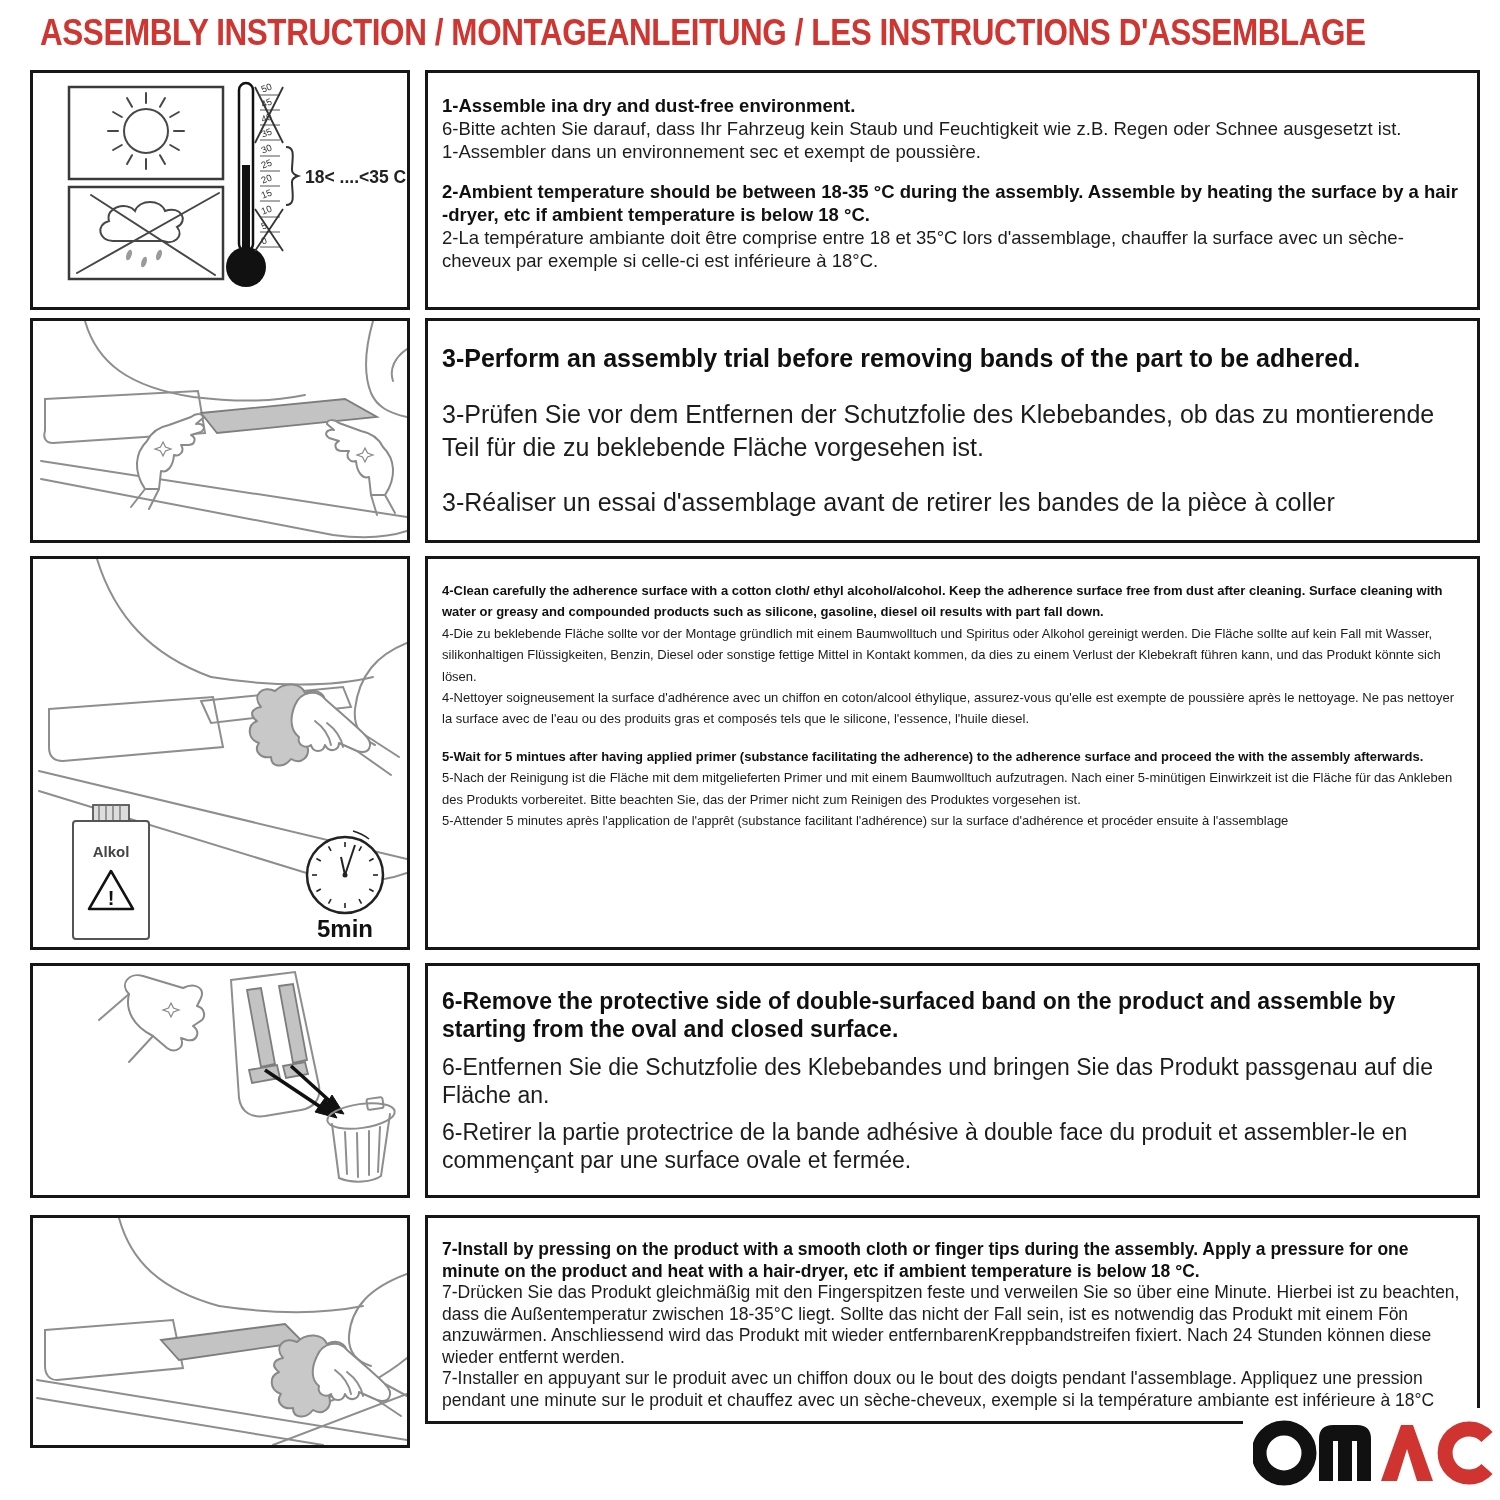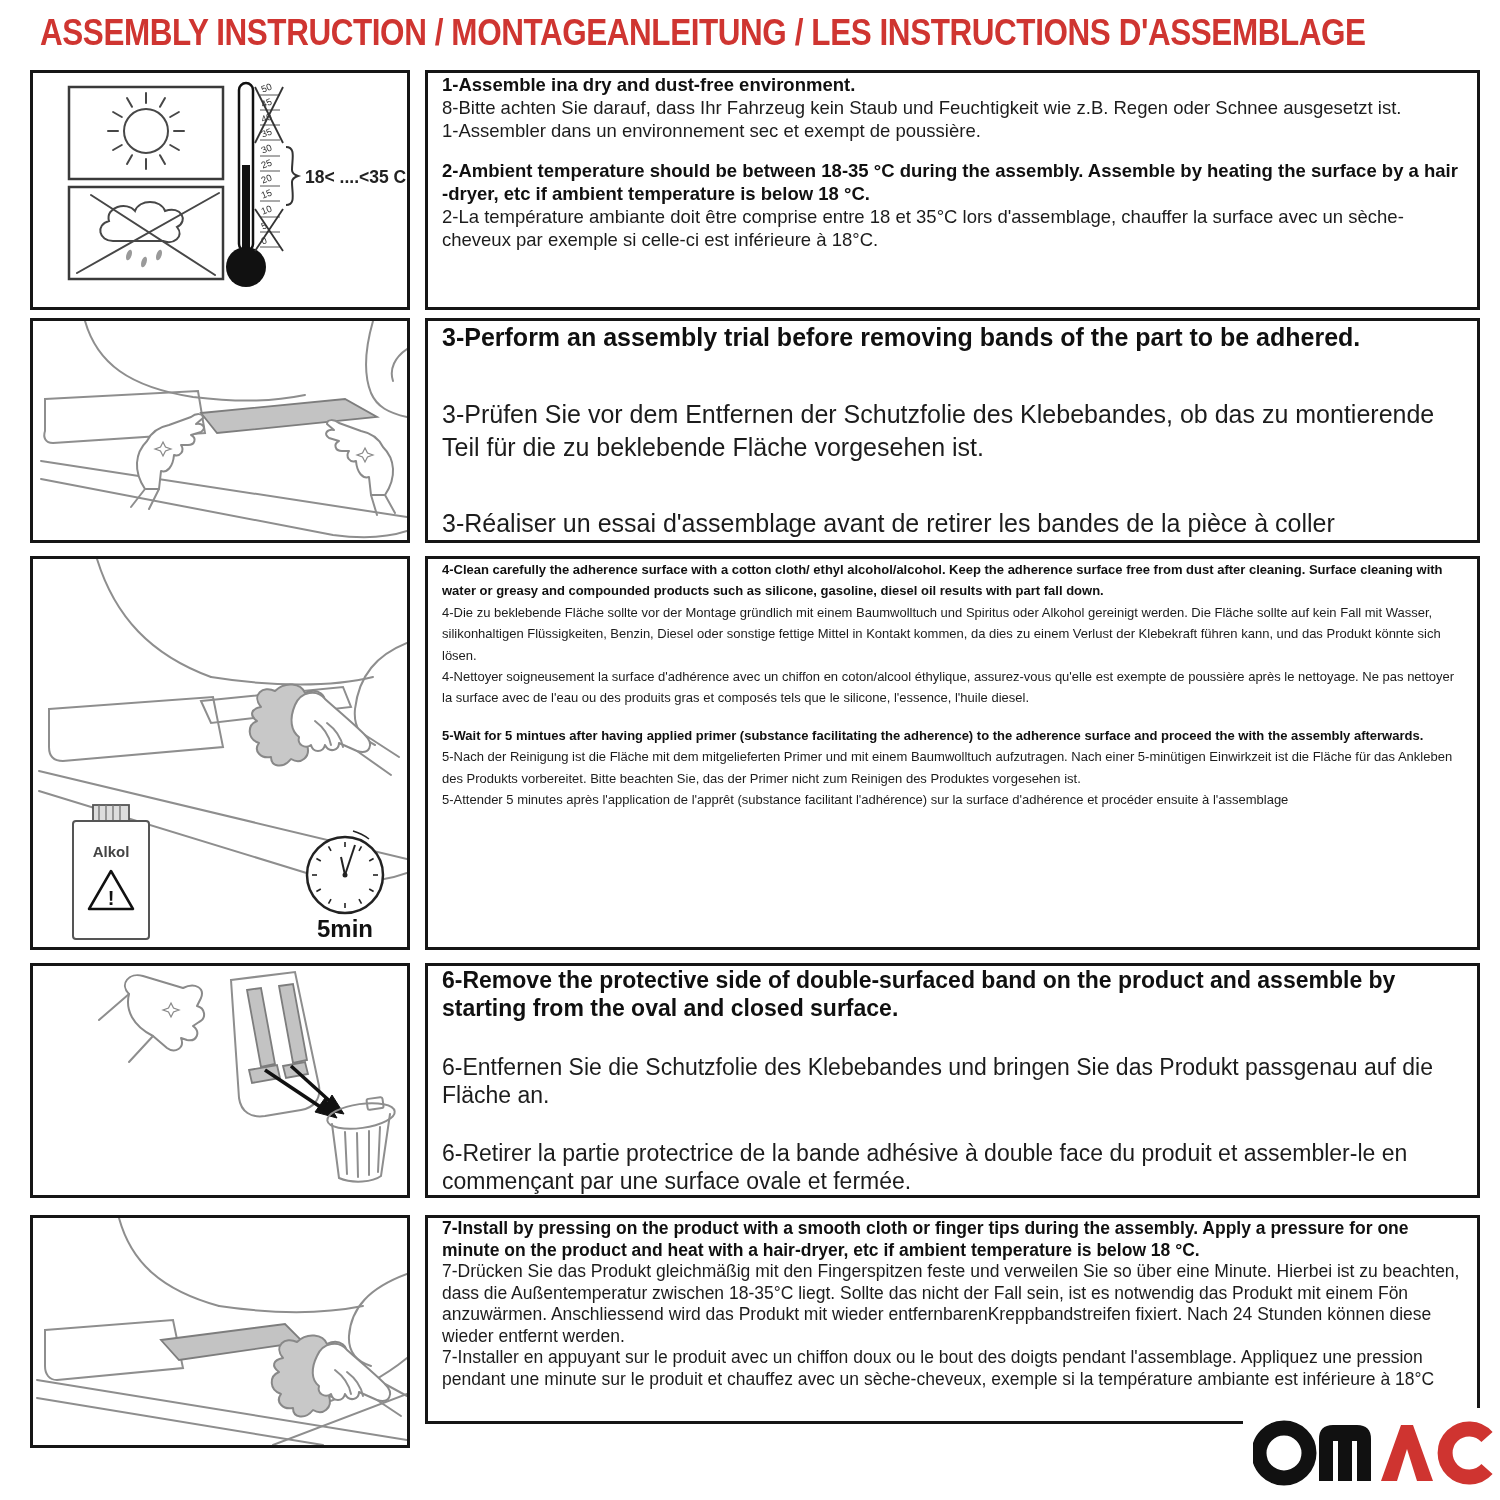--- a/index.html
+++ b/index.html
@@ -9,21 +9,21 @@
   }
   .title{
     position:absolute;left:40px;top:12px;font-size:37px;font-weight:bold;color:#cf3531;
     letter-spacing:-0.5px;white-space:nowrap;transform:scaleX(0.85);transform-origin:left center;
   }
   .illus{
     position:absolute;left:30px;width:380px;border:3px solid #161616;background:#fff;box-sizing:border-box;
   }
   .textbox{
     position:absolute;left:425px;width:1055px;border:3px solid #161616;background:#fff;
-    box-sizing:border-box;padding:0 14px;overflow:hidden;
+    box-sizing:border-box;padding:21px 14px;overflow:hidden;
   }
   .textbox.center{display:flex;flex-direction:column;justify-content:space-between;}
   p{margin:0;}
   p.b{font-weight:bold;color:#101010;}
   .gap{margin-top:16px;}
   .r1 p{font-size:18.5px;line-height:23.2px;}
   .r2 p{font-size:25px;line-height:33px;}
   .r3 p{font-size:13px;line-height:21.4px;}
   .r4 p{font-size:23px;line-height:28px;}
   .r5 p{font-size:17.5px;line-height:21.5px;}
@@ -107,21 +107,21 @@
         <line x1="222" y1="136" x2="250" y2="178"></line>
           <line x1="250" y1="136" x2="222" y2="178"></line>
       </g>
       <path d="M 253,74 C 263,74 259,86 259,97 C 259,101 265,103 265,103 C 265,103 259,105 259,109 C 259,120 263,132 253,132" fill="none" stroke="#333" stroke-width="2"></path>
       <text x="272" y="110" font-size="17.5" font-weight="bold" fill="#222">18&lt; ....&lt;35 C</text>
     </g>
   </svg>
 </div>
 <div class="textbox r1" style="top:70px;height:240px;">
   <p class="b">1-Assemble ina dry and dust-free environment.</p>
-  <p>8-Bitte achten Sie darauf, dass Ihr Fahrzeug kein Staub und Feuchtigkeit wie z.B. Regen oder Schnee ausgesetzt ist.</p>
+  <p>6-Bitte achten Sie darauf, dass Ihr Fahrzeug kein Staub und Feuchtigkeit wie z.B. Regen oder Schnee ausgesetzt ist.</p>
   <p>1-Assembler dans un environnement sec et exempt de poussière.</p>
   <p class="b gap">2-Ambient temperature should be between 18-35 °C  during the assembly. Assemble by heating the surface by a hair -dryer, etc if ambient temperature is below 18 °C.</p>
   <p>2-La température ambiante doit être comprise entre 18 et 35°C lors d'assemblage, chauffer la surface avec un sèche-cheveux par exemple si celle-ci est inférieure à 18°C.</p>
 </div>
 
 <div class="illus" style="top:318px;height:225px;">
   <svg width="374" height="219" viewBox="0 0 374 219">
     <path class="ln" d="M 52,0 C 64,42 96,66 160,76 C 210,82 242,80 272,74"></path>
     <path class="ln" d="M 340,0 C 332,28 330,52 338,72 C 344,86 356,92 374,96"></path>
     <path class="ln" d="M 374,28 C 362,36 356,48 360,60"></path>

